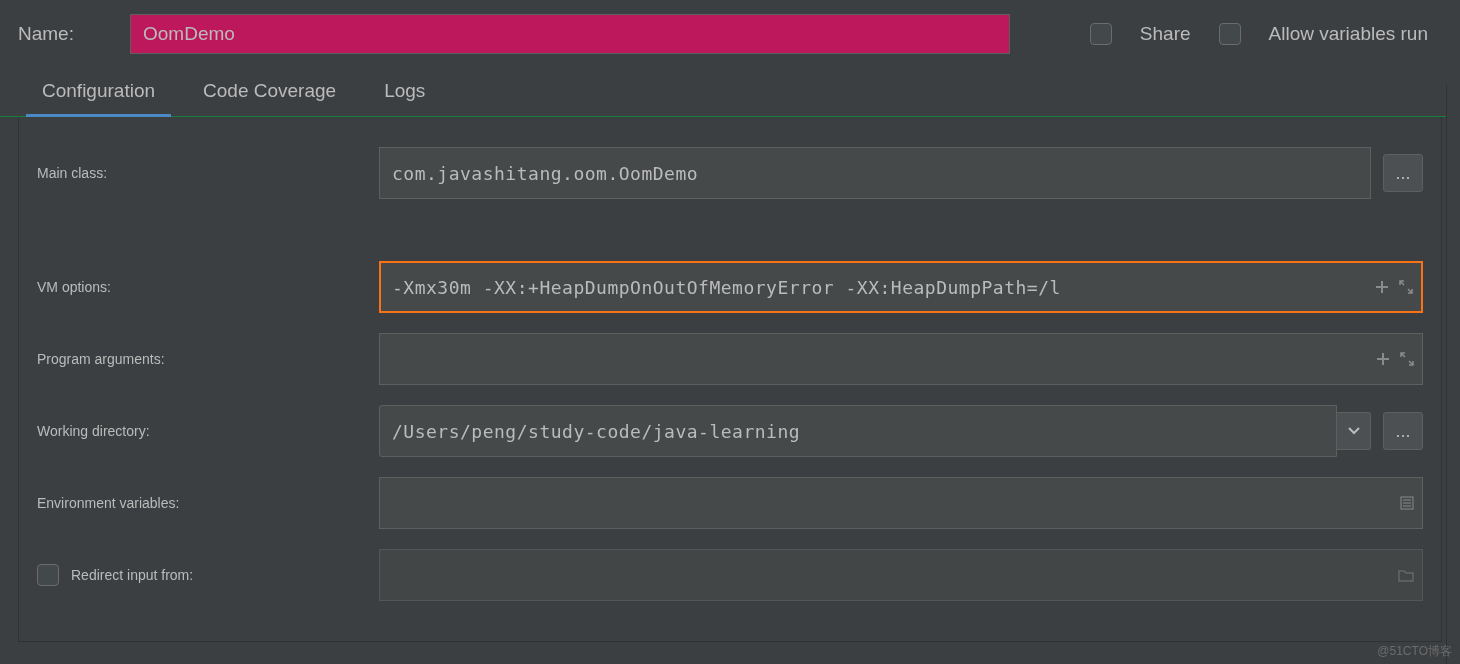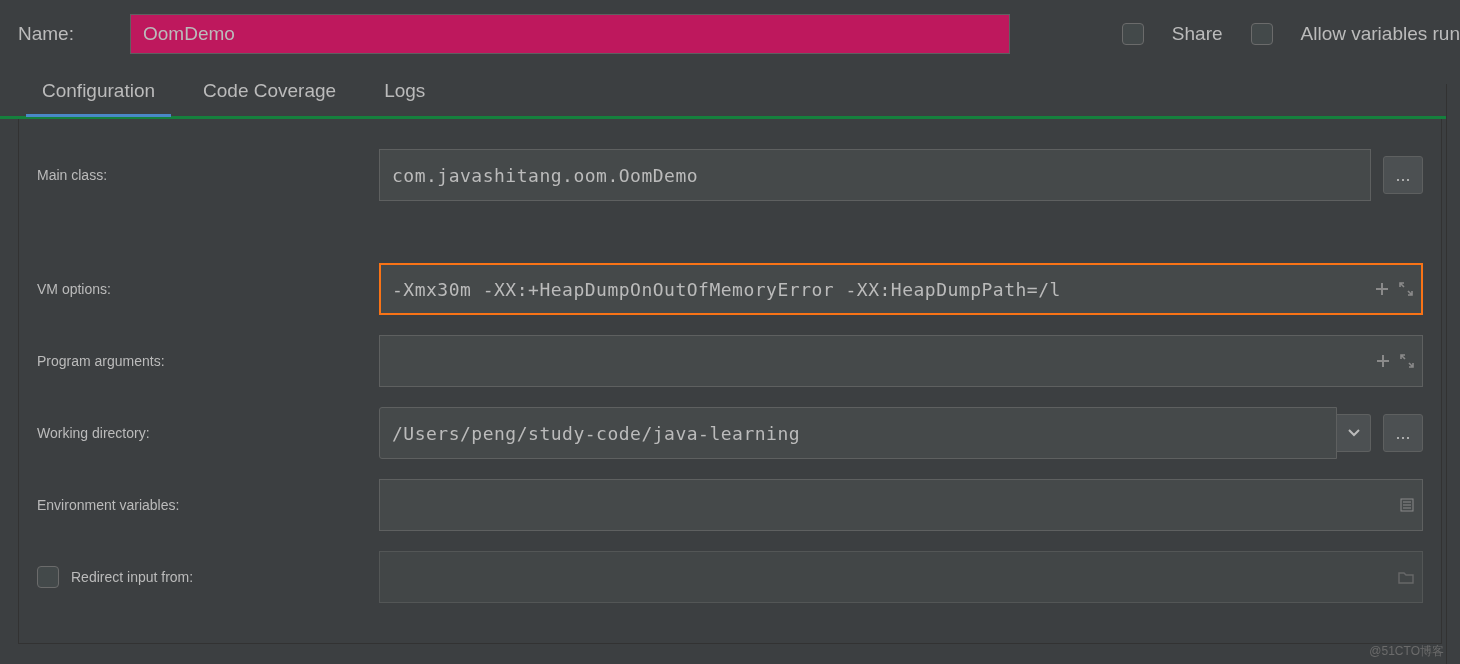--- a/index.html
+++ b/index.html
@@ -9,21 +9,21 @@
     font-family: "Segoe UI", "Helvetica Neue", Arial, sans-serif;
     font-size: 16px;
     width: 1460px;
     height: 664px;
     overflow: hidden;
     position: relative;
   }
   .top-row {
     display: flex;
     align-items: center;
-    padding: 14px 0 10px 18px;
+    padding: 14px 32px 10px 18px;
     gap: 22px;
   }
   .name-label {
     font-size: 19px;
     color: #bbbbbb;
     width: 90px;
   }
   .name-input {
     flex: 0 0 880px;
     background: #be185d;
@@ -53,21 +53,21 @@
     height: 22px;
     border: 1px solid #6b6b6b;
     border-radius: 4px;
     background: #43494a;
     display: inline-block;
   }
   .tabs {
     display: flex;
     padding: 4px 34px 0 18px;
     gap: 0;
-    border-bottom: 3px solid #15803d;
+    border-bottom: 1px solid #15803d;
   }
   .tab {
     padding: 12px 24px 14px 24px;
     font-size: 19px;
     color: #bbbbbb;
     cursor: pointer;
     position: relative;
   }
   .tab.active {
     color: #bbbbbb;
@@ -160,21 +160,21 @@
     display: flex;
     align-items: center;
     justify-content: center;
     margin-left: -12px;
     border-radius: 0 3px 3px 0;
   }
   .txt.with-dd { border-radius: 3px 0 0 3px; }
   svg { display: block; }
   .watermark {
     position: absolute;
-    right: 16px;
+    right: 8px;
     bottom: 4px;
     font-size: 12px;
     color: #6b6b6b;
   }
   .right-scroll {
     position: absolute;
     right: 0;
     top: 84px;
     bottom: 0;
     width: 14px;

